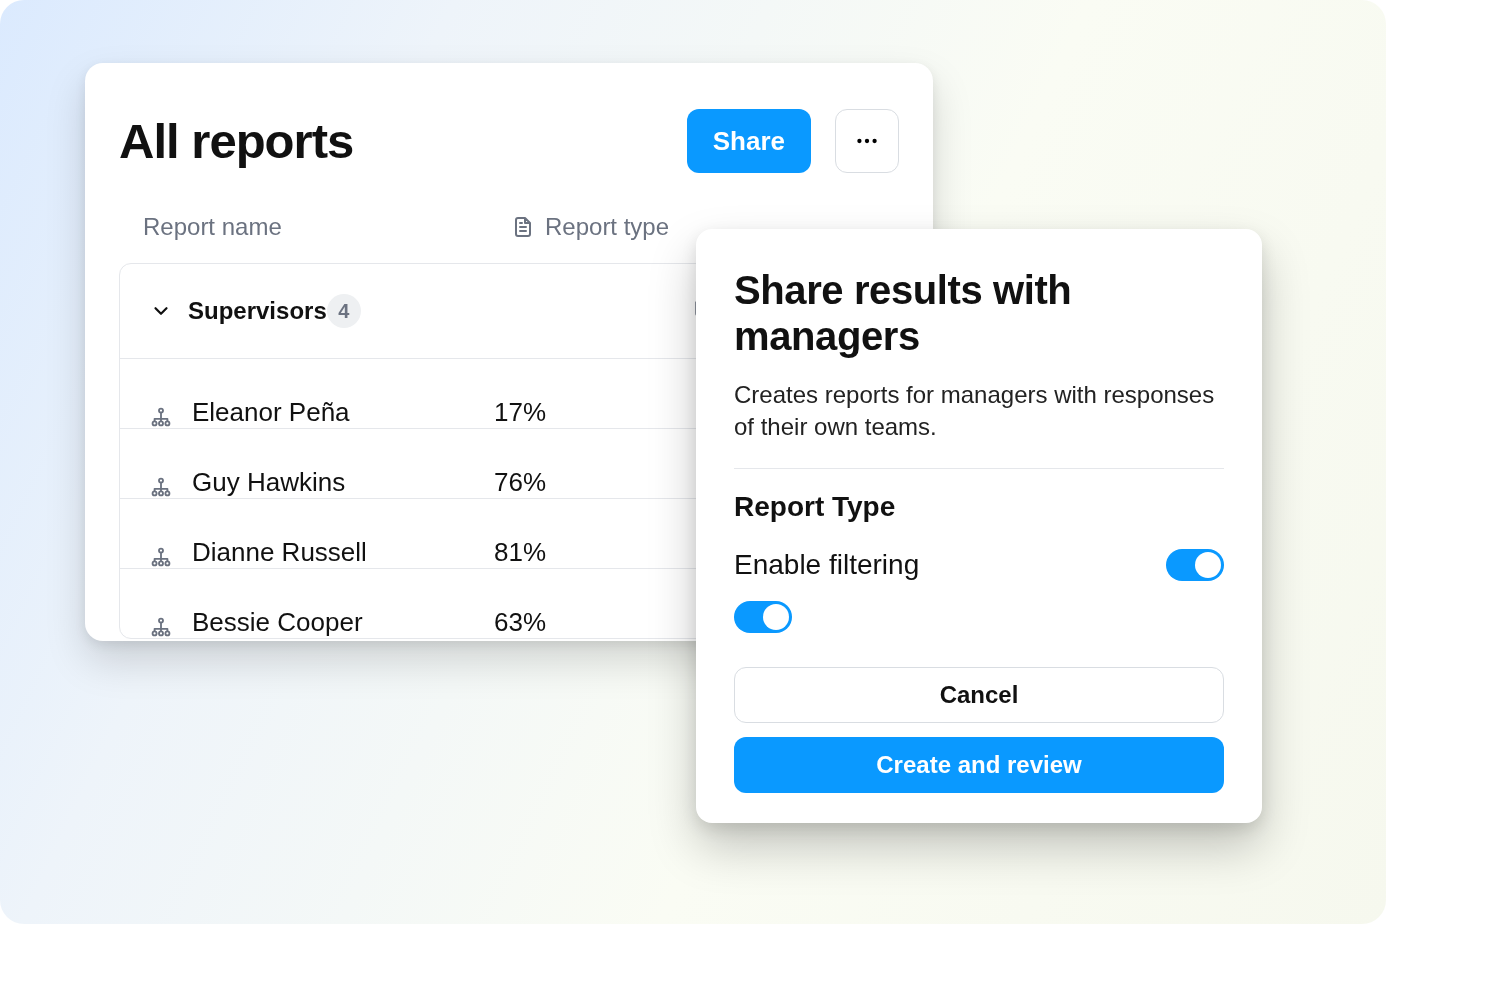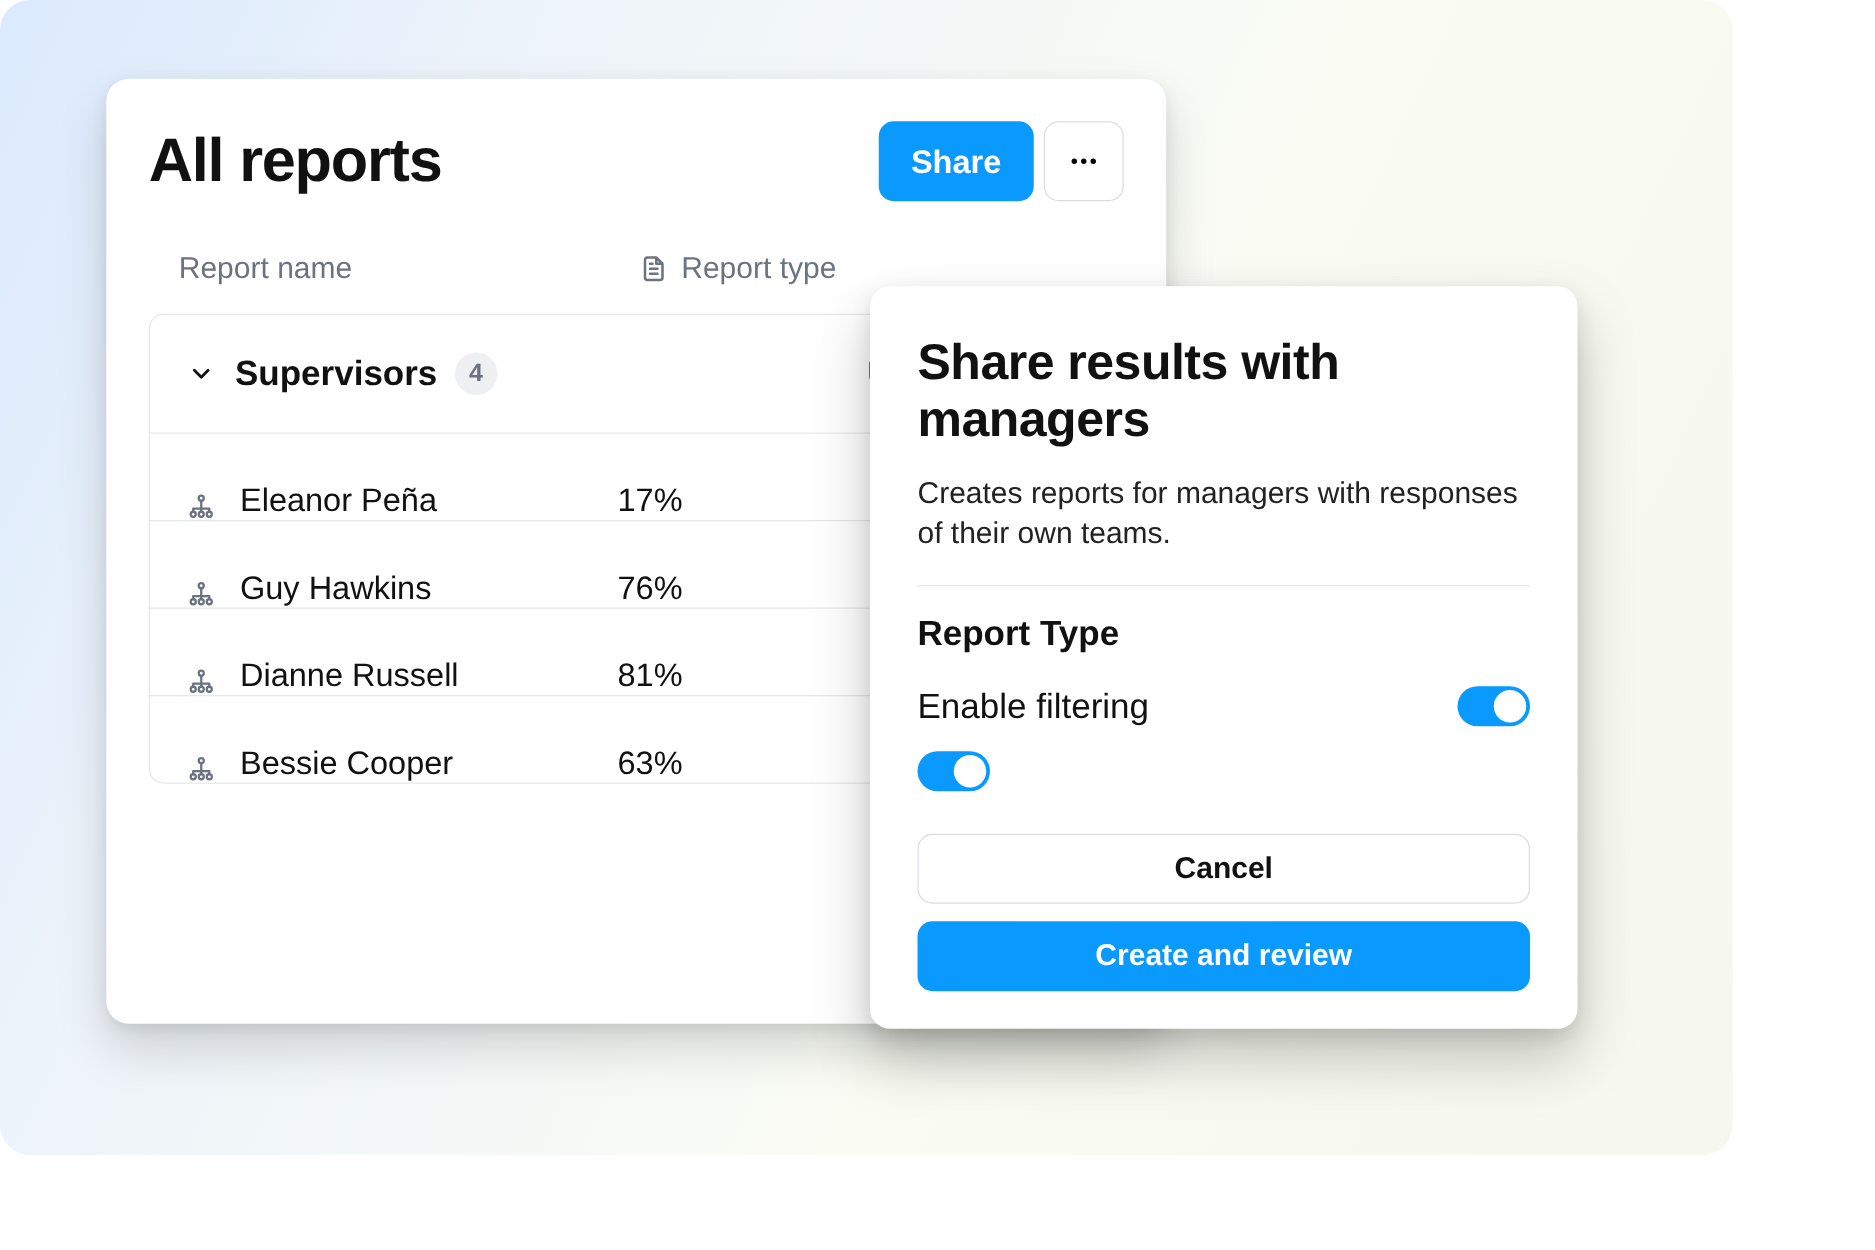--- a/index.html
+++ b/index.html
@@ -20,40 +20,40 @@
     height: 924px;
     border-radius: 24px;
     background: linear-gradient(115deg, #dbeafe 0%, #eef4fa 25%, #fafcf4 60%, #f6f8ee 100%);
   }
   
   .card-reports {
     position: absolute;
     top: 63px;
     left: 85px;
     width: 848px;
-    height: 756px;
+    height: 578px;
     background: #fff;
     border-radius: 18px;
     box-shadow: 0 20px 40px rgba(0,0,0,0.15), 0 4px 12px rgba(0,0,0,0.08);
-    padding: 34px 34px 28px 34px;
+    padding: 46px 34px 28px 34px;
   }
   .reports-header {
     display: flex;
     align-items: center;
     justify-content: space-between;
     padding-bottom: 40px;
   }
   .reports-title {
     font-size: 49px;
     font-weight: 700;
     letter-spacing: -0.02em;
   }
   .header-actions {
     display: flex;
-    gap: 8px;
+    gap: 24px;
     align-items: center;
   }
   .btn {
     display: inline-flex;
     align-items: center;
     justify-content: center;
     border-radius: 12px;
     font-size: 26px;
     font-weight: 600;
     cursor: pointer;
@@ -89,23 +89,22 @@
     border-radius: 12px;
     overflow: hidden;
   }
   .group-row {
     display: flex;
     align-items: center;
     padding: 30px 30px;
   }
   .group-row .chev { margin-right: 16px; color:#111; }
   .group-name {
-    font-size: 28px;
+    font-size: 24px;
     font-weight: 700;
-    margin-right: 14px;
   }
   .badge-count {
     display: inline-flex;
     align-items: center;
     justify-content: center;
     min-width: 34px;
     height: 34px;
     padding: 0 8px;
     border-radius: 17px;
     background: #eef0f2;

